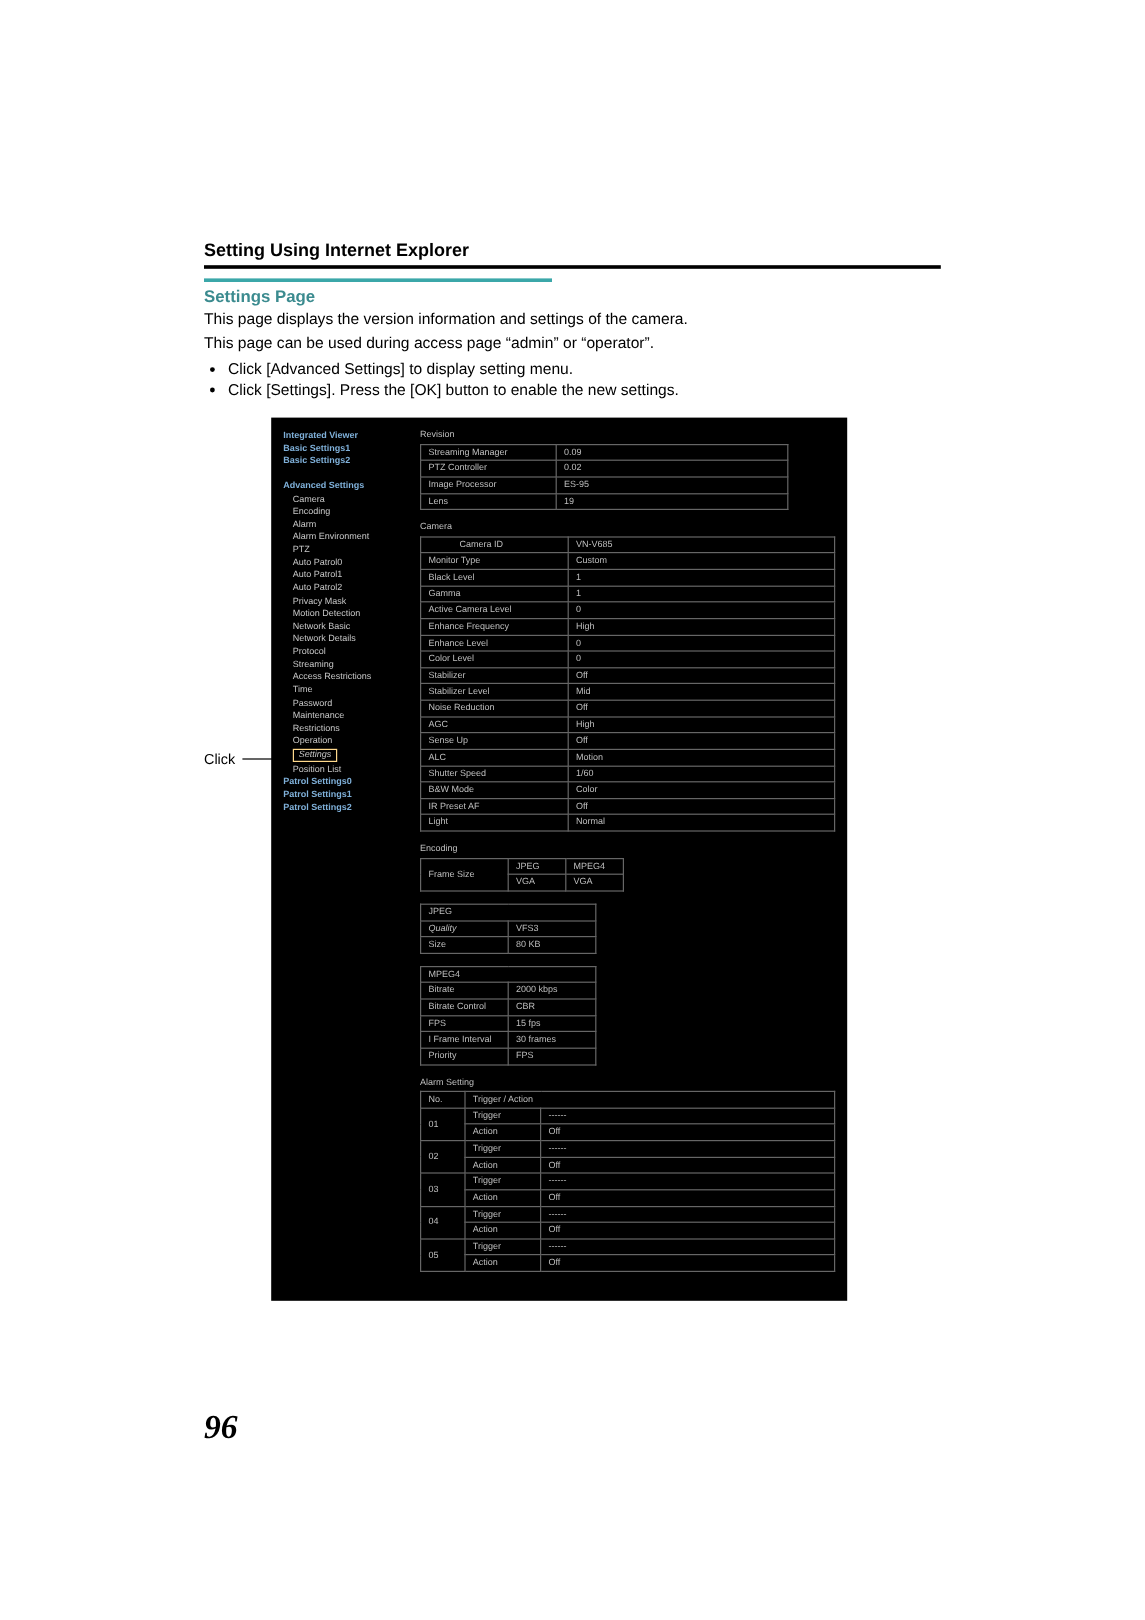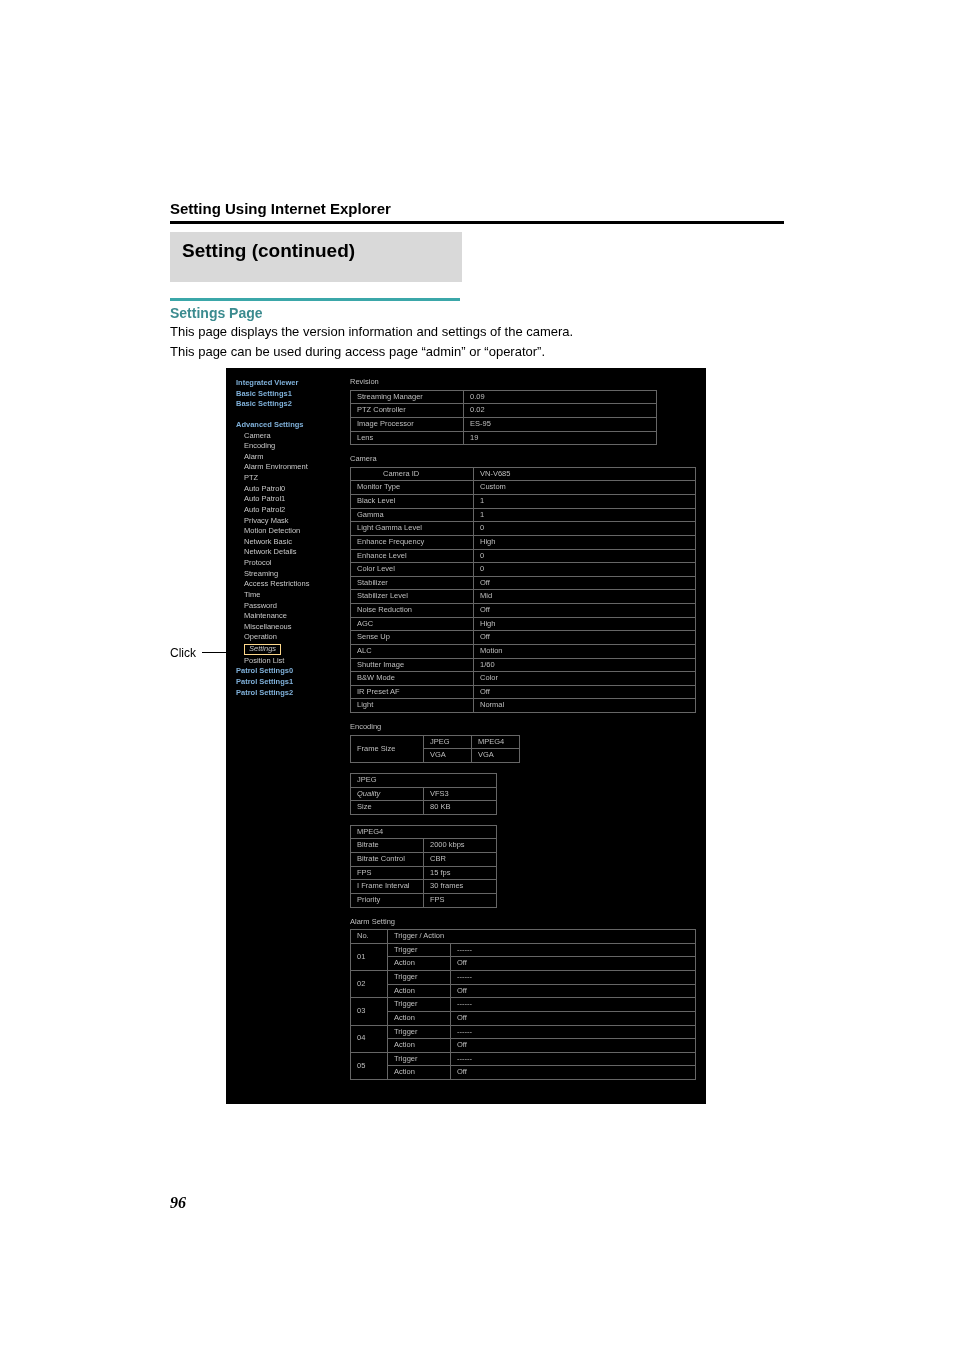--- a/index.html
+++ b/index.html
@@ -112,39 +112,40 @@
     padding: 2px 6px;
     color: #bfbfbf;
     text-align: left;
     font-weight: normal;
   }
   .wide-col { width: 260px; }
   .mid-col { width: 180px; }
   .page-number {
     font-style: italic;
     font-weight: bold;
-    font-size: 16px;
+    font-size: 28px;
     font-family: Georgia, 'Times New Roman', serif;
     margin-top: 90px;
   }
 </style>
 </head>
 <body>
 
 <div class="page">
   <div class="section-header">Setting Using Internet Explorer</div>
   <div class="hr-thick"></div>
-  <div class="block-title-wrap">
-    <span class="block-title">Setting (continued)</span>
-  </div>
 
   <div class="teal-bar"></div>
   <div class="subheading">Settings Page</div>
   <div class="bodytext">This page displays the version information and settings of the camera.</div>
   <div class="bodytext">This page can be used during access page “admin” or “operator”.</div>
+  <ul class="bullet-list">
+    <li>Click [Advanced Settings] to display setting menu.</li>
+    <li>Click [Settings]. Press the [OK] button to enable the new settings.</li>
+  </ul>
 
   <div class="screenshot-wrap">
     <div class="click-label">Click</div>
     <div class="click-line"></div>
 
     <div class="screenshot">
 
       <div class="sidebar">
         <div class="sb-item sb-link">Integrated Viewer</div>
         <div class="sb-item sb-link">Basic Settings1</div>
@@ -161,21 +162,21 @@
         <div class="sb-item sb-sub">Privacy Mask</div>
         <div class="sb-item sb-sub">Motion Detection</div>
         <div class="sb-item sb-sub">Network Basic</div>
         <div class="sb-item sb-sub">Network Details</div>
         <div class="sb-item sb-sub">Protocol</div>
         <div class="sb-item sb-sub">Streaming</div>
         <div class="sb-item sb-sub">Access Restrictions</div>
         <div class="sb-item sb-sub">Time</div>
         <div class="sb-item sb-sub">Password</div>
         <div class="sb-item sb-sub">Maintenance</div>
-        <div class="sb-item sb-sub">Miscellaneous</div>
+        <div class="sb-item sb-sub">Restrictions</div>
         <div class="sb-item sb-sub">Operation</div>
         <div class="sb-item" style="margin-left:8px;font-style:italic;">
           <span class="sb-sel">Settings</span>
         </div>
         <div class="sb-item sb-sub">Position List</div>
         <div class="sb-item sb-link">Patrol Settings0</div>
         <div class="sb-item sb-link">Patrol Settings1</div>
         <div class="sb-item sb-link">Patrol Settings2</div>
       </div>
 
@@ -215,21 +216,21 @@
               </tr>
           <tr>
                 <td>Black Level</td>
                 <td>1</td>
               </tr>
           <tr>
                 <td>Gamma</td>
                 <td>1</td>
               </tr>
           <tr>
-                <td>Light Gamma Level</td>
+                <td>Active Camera Level</td>
                 <td>0</td>
               </tr>
           <tr>
                 <td>Enhance Frequency</td>
                 <td>High</td>
               </tr>
           <tr>
                 <td>Enhance Level</td>
                 <td>0</td>
               </tr>
@@ -255,21 +256,21 @@
               </tr>
           <tr>
                 <td>Sense Up</td>
                 <td>Off</td>
               </tr>
           <tr>
                 <td>ALC</td>
                 <td>Motion</td>
               </tr>
           <tr>
-                <td>Shutter Image</td>
+                <td>Shutter Speed</td>
                 <td>1/60</td>
               </tr>
           <tr>
                 <td>B&amp;W Mode</td>
                 <td>Color</td>
               </tr>
           <tr>
                 <td>IR Preset AF</td>
                 <td>Off</td>
               </tr>

